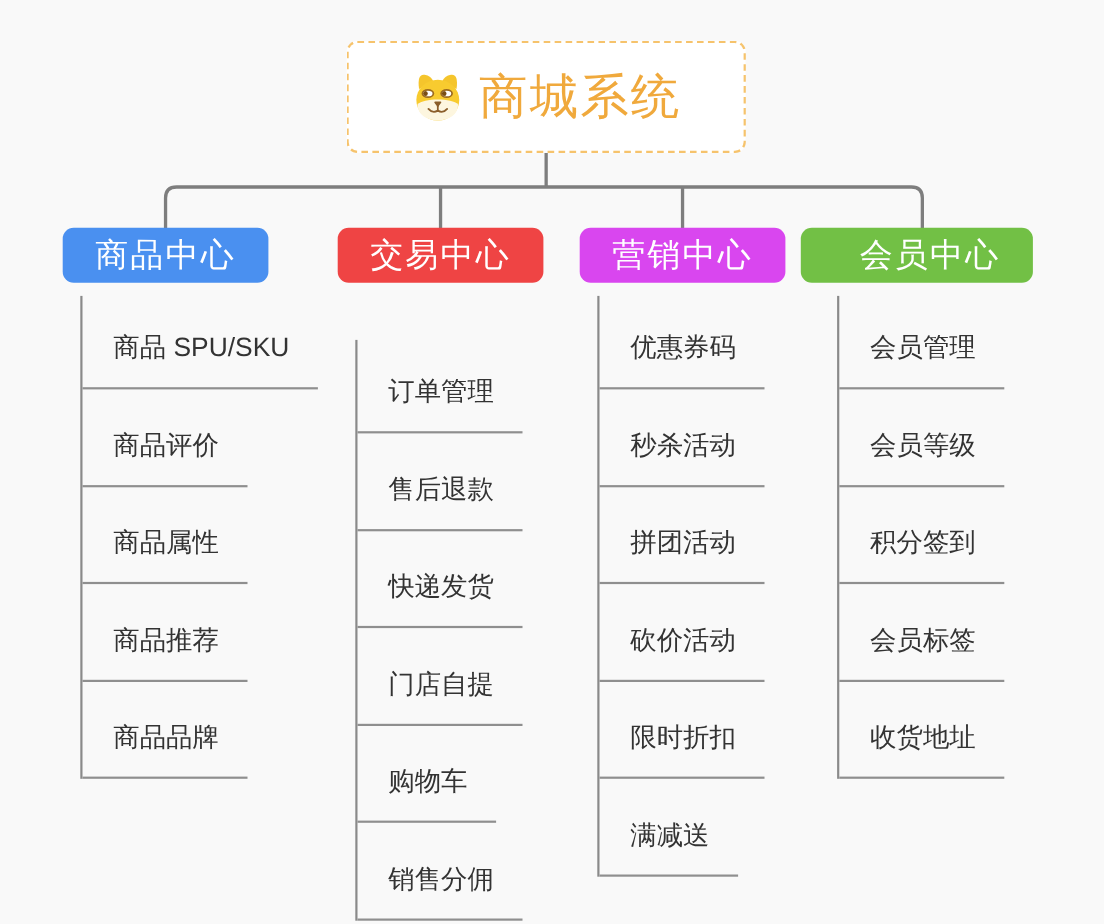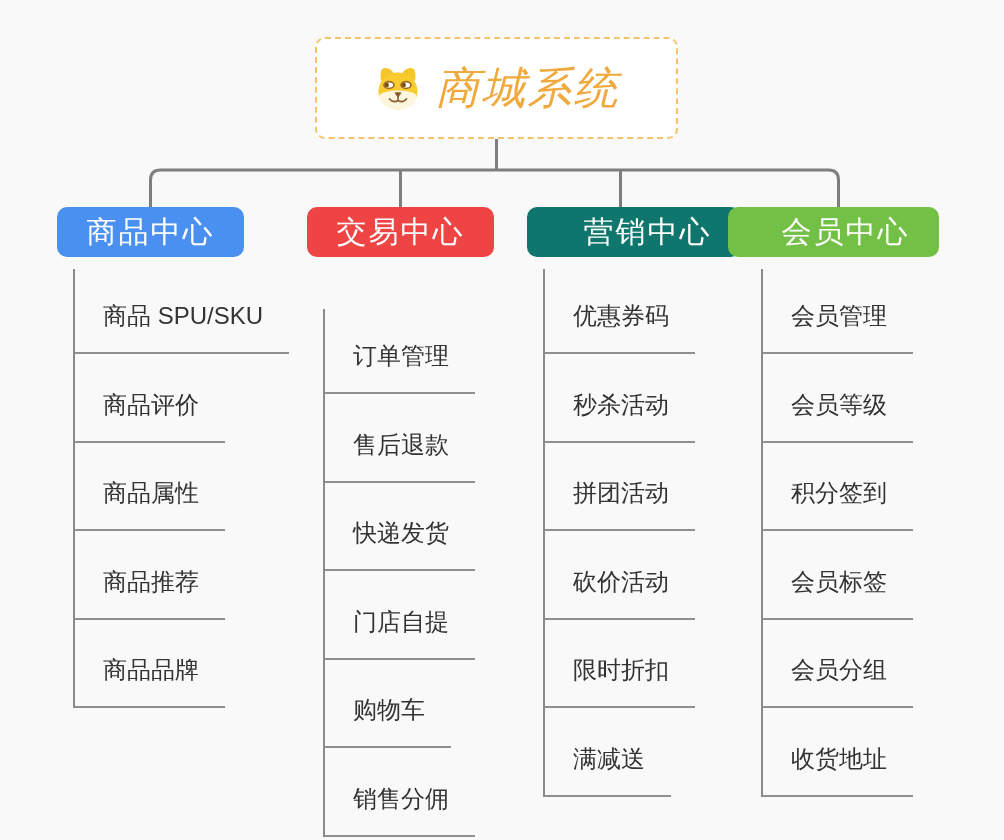--- a/index.html
+++ b/index.html
@@ -26,21 +26,20 @@
     border-radius:10px;
     display:flex;align-items:center;justify-content:center;
     gap:14px;
     cursor:pointer;
   }
   .root-title{
     font-size:44px;
     letter-spacing:2px;
     color:#f0a93c;
     white-space:nowrap;
-    font-style:italic;
   }
   .dog-icon{width:48px;height:50px;flex:0 0 auto;}
   .branch-node{
     position:absolute;
     top:207px;width:187px;height:50px;
     border-radius:10px;
     display:flex;align-items:center;justify-content:center;
     color:#ffffff;
     font-size:30px;
     letter-spacing:2px;
@@ -100,21 +99,21 @@
       <path d="M21.5 30 L26.5 30 L24 33.5 Z" fill="#8b5e2a" stroke="#8b5e2a" stroke-width="1.4" stroke-linejoin="round"></path>
       <path d="M24 33.5 L24 37" stroke="#8b5e2a" stroke-width="1.6" stroke-linecap="round"></path>
 
       <path d="M15.5 36 Q19.5 40.5 24 37.5 Q28.5 40.5 32.5 36" stroke="#8b5e2a" stroke-width="1.7" fill="none" stroke-linecap="round"></path>
     </svg>
     <span class="root-title">商城系统</span>
   </div>
 
   <div class="branch-node b0" style="background-color: rgb(74, 144, 240);">商品中心</div>
   <div class="branch-node b1" style="background-color: #ef4444;">交易中心</div>
-  <div class="branch-node b2" style="background-color: #0f766e; padding-left: 27px;">营销中心</div>
+  <div class="branch-node b2" style="background-color: #d946ef;">营销中心</div>
   <div class="branch-node b3" style="background-color: rgb(114, 192, 69);">会员中心</div>
 
   <div class="subtree s0">
     <div class="sub-row">
         <span class="sub-topic">商品 SPU/SKU</span>
       </div>
     <div class="sub-row">
         <span class="sub-topic">商品评价</span>
       </div>
     <div class="sub-row">
@@ -177,20 +176,17 @@
     <div class="sub-row">
         <span class="sub-topic">会员等级</span>
       </div>
     <div class="sub-row">
         <span class="sub-topic">积分签到</span>
       </div>
     <div class="sub-row">
         <span class="sub-topic">会员标签</span>
       </div>
     <div class="sub-row">
-        <span class="sub-topic">会员分组</span>
-      </div>
-    <div class="sub-row">
         <span class="sub-topic">收货地址</span>
       </div>
   </div>
 
 </div>
 
 </body></html>

